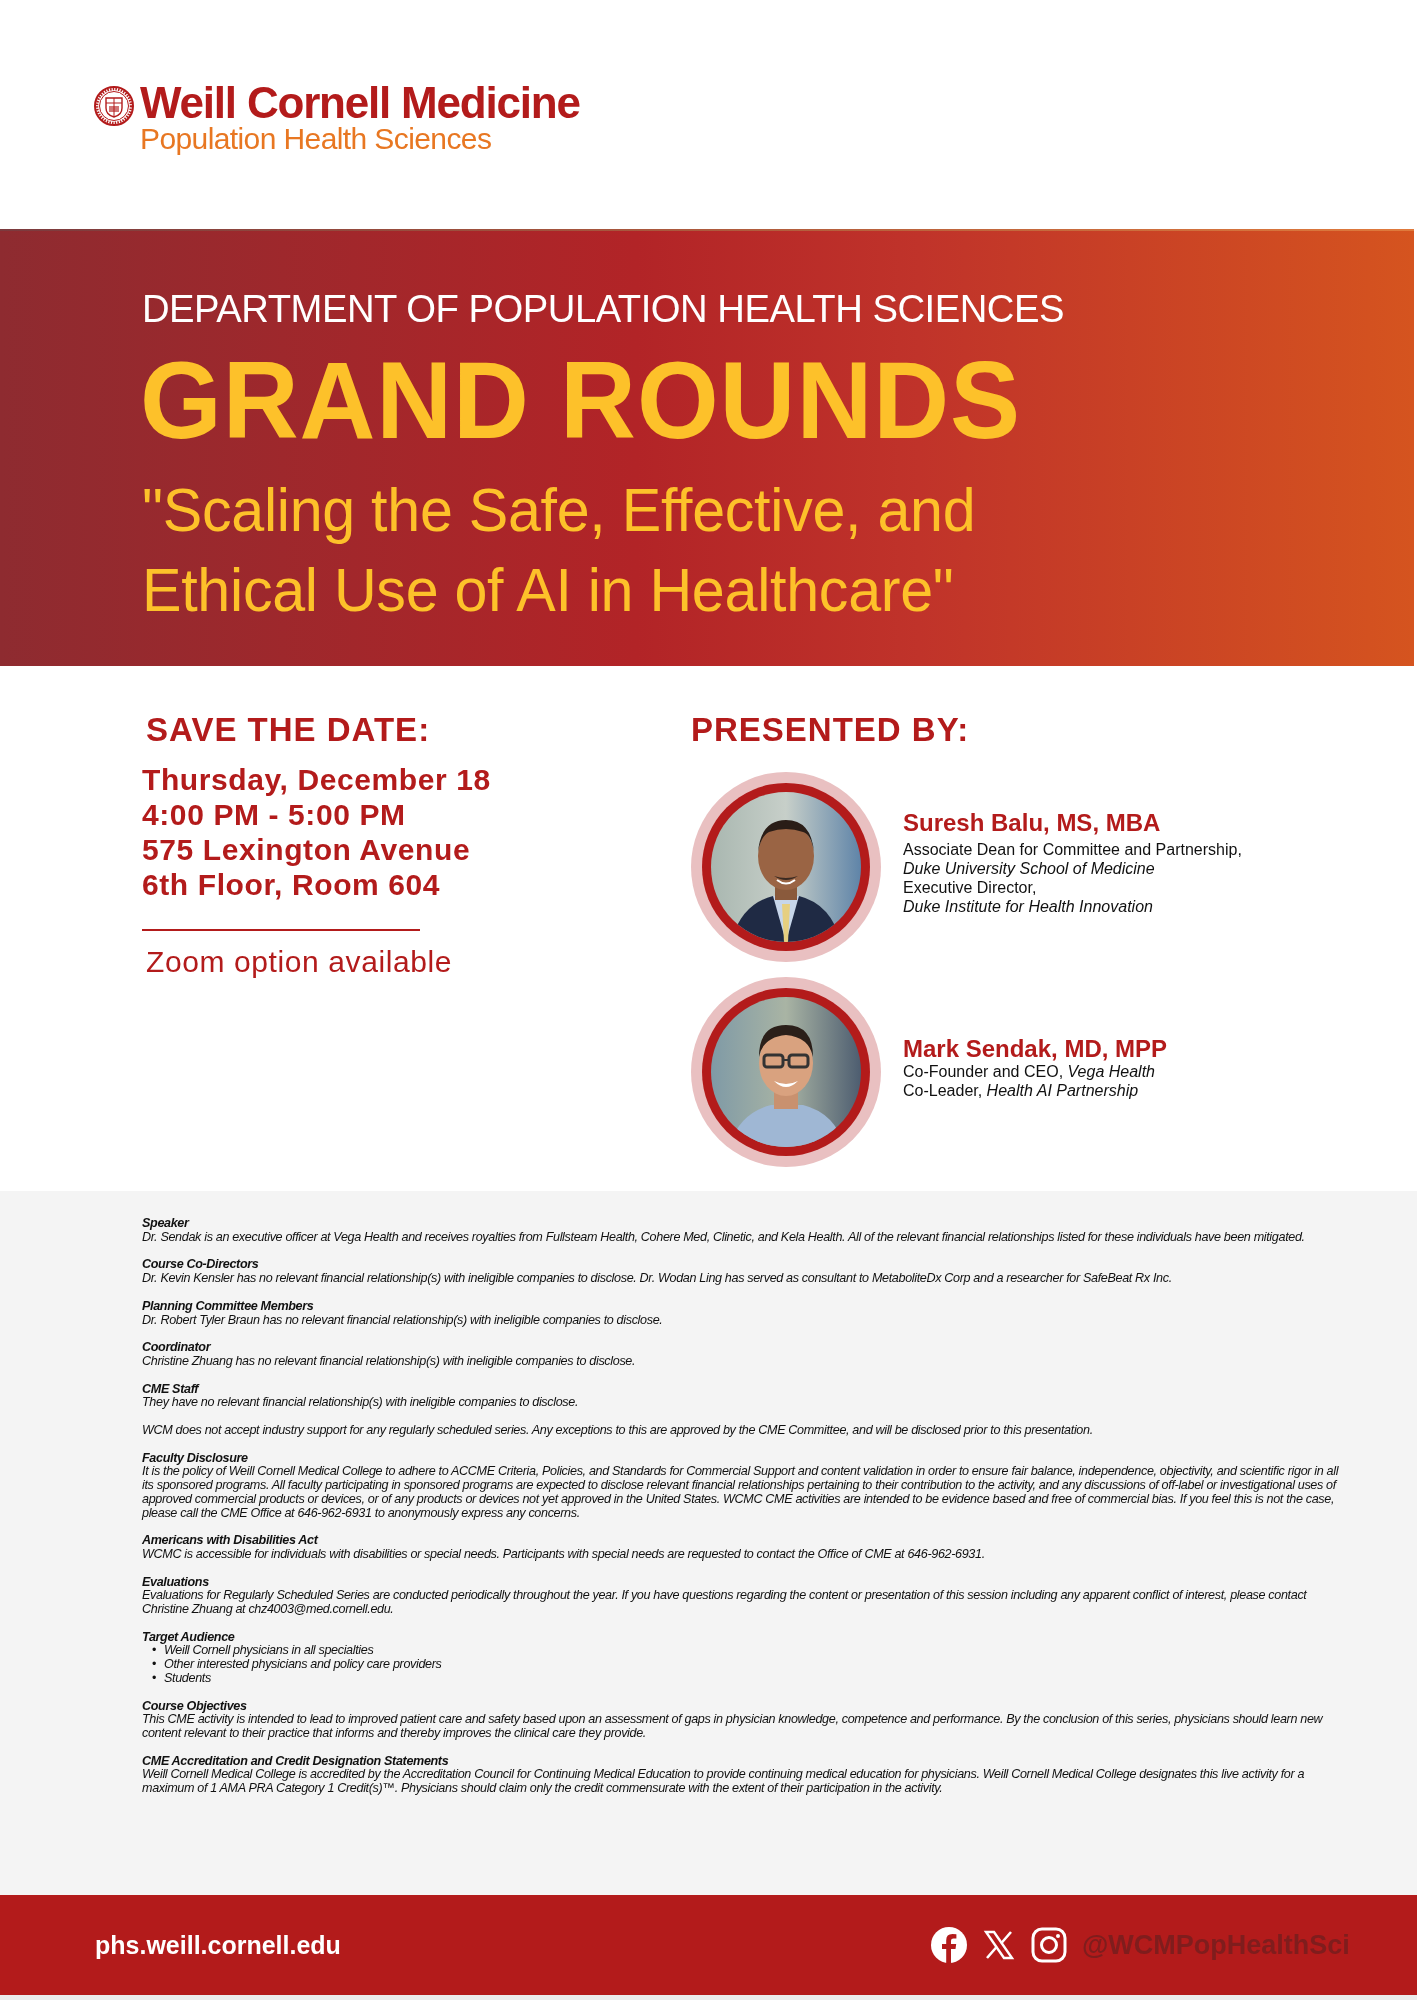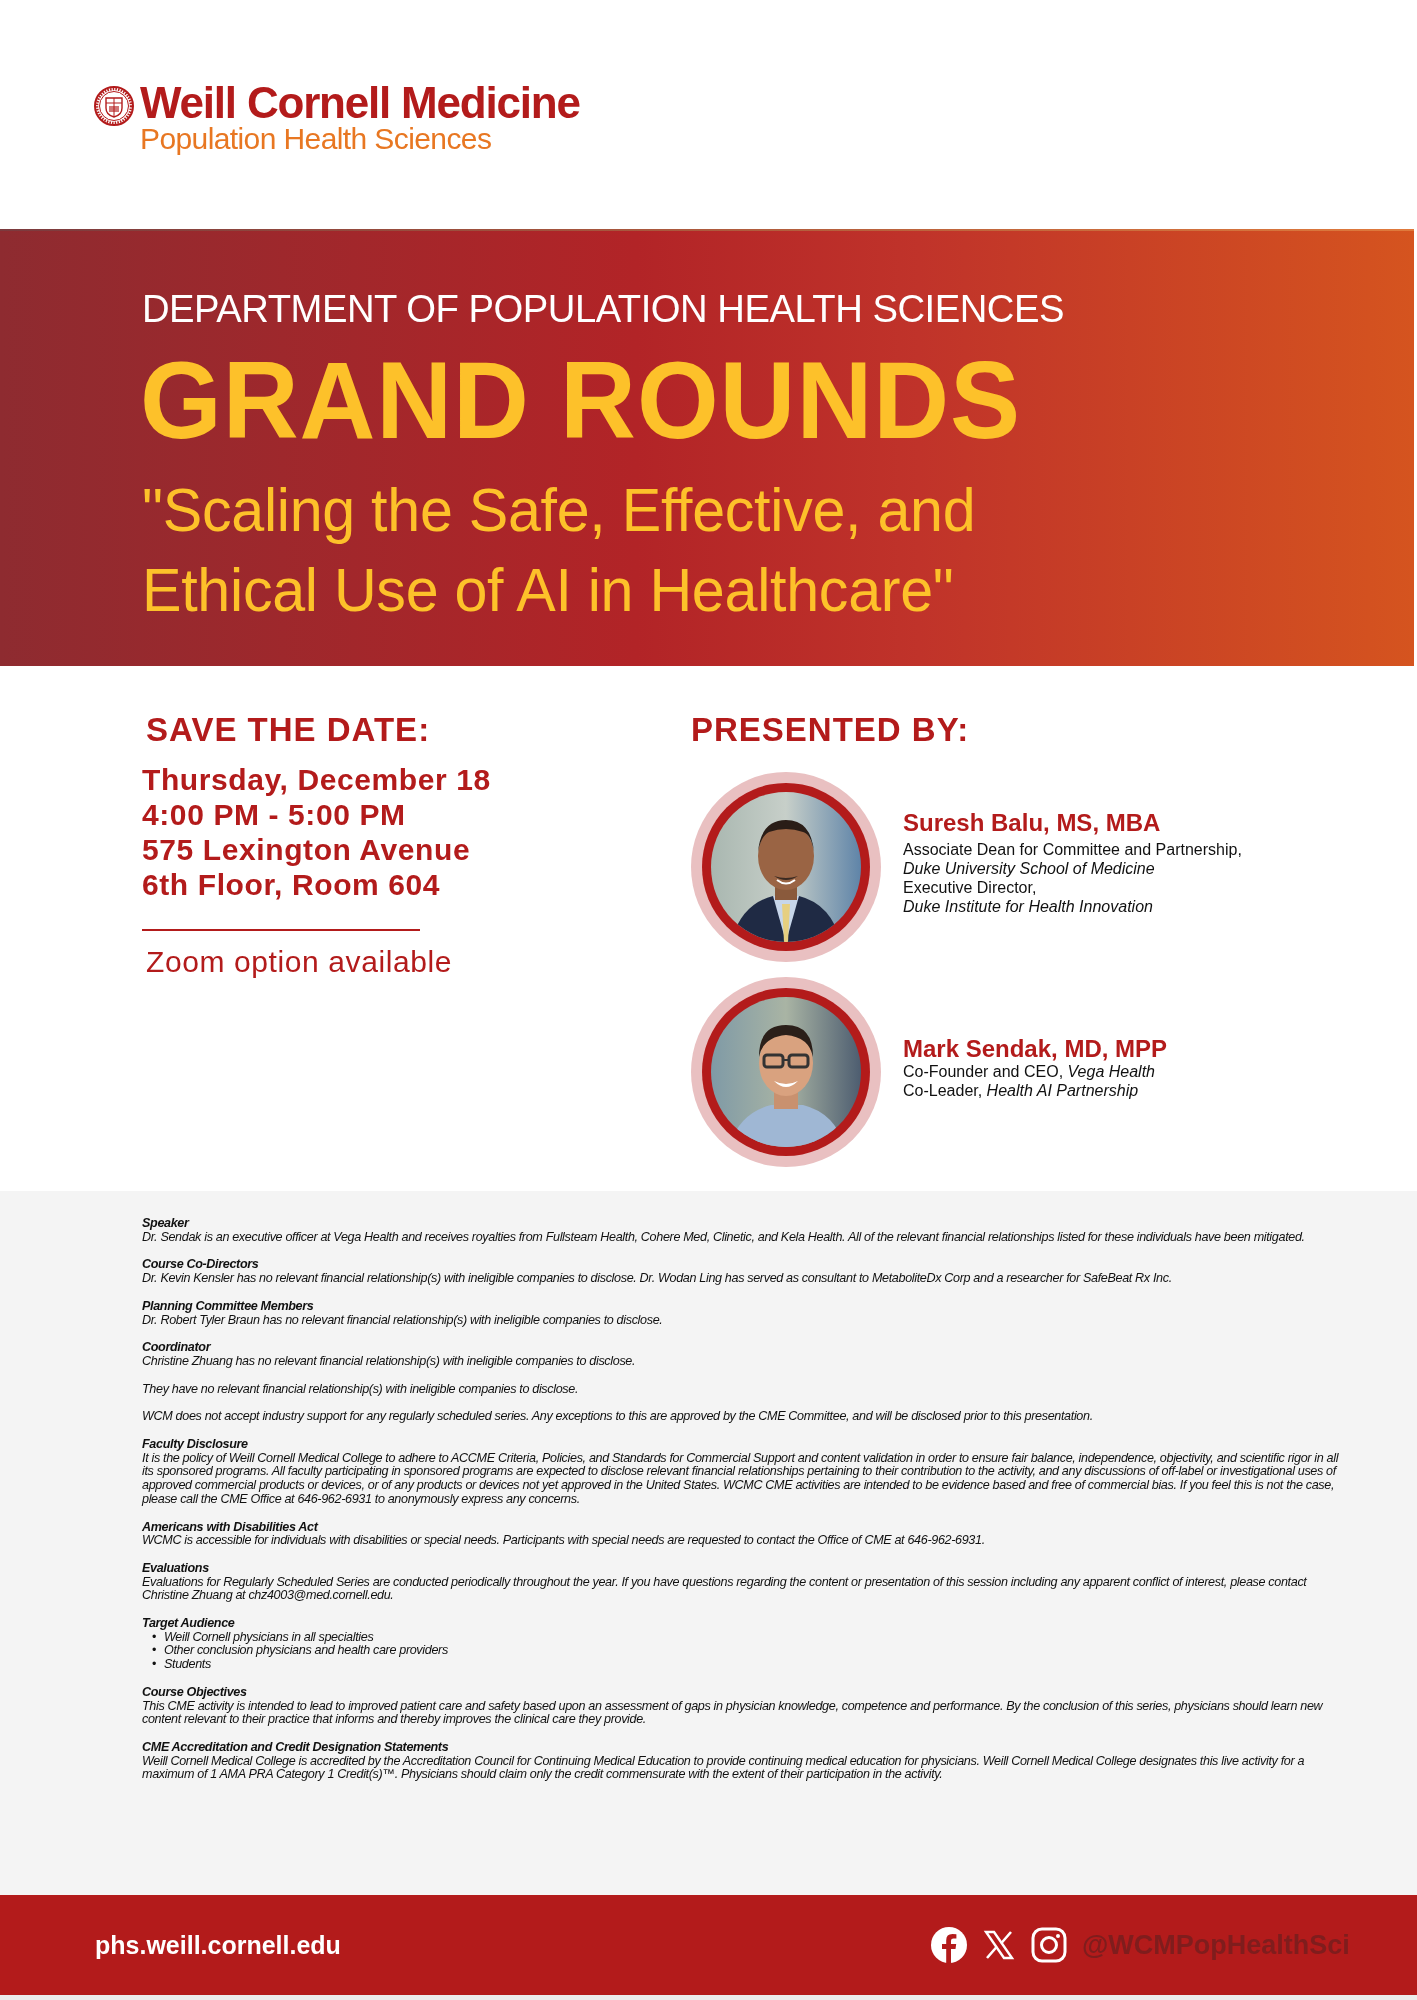--- a/index.html
+++ b/index.html
@@ -181,20 +181,21 @@
   </div>
   <div class="fine-block">
     <div class="fine-title">Planning Committee Members</div>
     <div>Dr. Robert Tyler Braun has no relevant financial relationship(s) with ineligible companies to disclose.</div>
   </div>
   <div class="fine-block">
     <div class="fine-title">Coordinator</div>
     <div>Christine Zhuang has no relevant financial relationship(s) with ineligible companies to disclose.</div>
   </div>
   <div class="fine-block">
+    <div class="fine-title">CME Staff</div>
     <div>They have no relevant financial relationship(s) with ineligible companies to disclose.</div>
   </div>
   <div class="fine-block">
     <div>WCM does not accept industry support for any regularly scheduled series. Any exceptions to this are approved by the CME Committee, and will be disclosed prior to this presentation.</div>
   </div>
   <div class="fine-block">
     <div class="fine-title">Faculty Disclosure</div>
     <div>It is the policy of Weill Cornell Medical College to adhere to ACCME Criteria, Policies, and Standards for Commercial Support and content validation in order to ensure fair balance, independence, objectivity, and scientific rigor in all its sponsored programs. All faculty participating in sponsored programs are expected to disclose relevant financial relationships pertaining to their contribution to the activity, and any discussions of off-label or investigational uses of approved commercial products or devices, or of any products or devices not yet approved in the United States. WCMC CME activities are intended to be evidence based and free of commercial bias. If you feel this is not the case, please call the CME Office at 646-962-6931 to anonymously express any concerns.</div>
   </div>
   <div class="fine-block">
@@ -202,21 +203,21 @@
     <div>WCMC is accessible for individuals with disabilities or special needs. Participants with special needs are requested to contact the Office of CME at 646-962-6931.</div>
   </div>
   <div class="fine-block">
     <div class="fine-title">Evaluations</div>
     <div>Evaluations for Regularly Scheduled Series are conducted periodically throughout the year. If you have questions regarding the content or presentation of this session including any apparent conflict of interest, please contact Christine Zhuang at chz4003@med.cornell.edu.</div>
   </div>
   <div class="fine-block">
     <div class="fine-title">Target Audience</div>
     <ul class="fine-list">
       <li>Weill Cornell physicians in all specialties</li>
-      <li>Other conclusion physicians and health care providers</li>
+      <li>Other interested physicians and policy care providers</li>
       <li>Students</li>
     </ul>
   </div>
   <div class="fine-block">
     <div class="fine-title">Course Objectives</div>
     <div>This CME activity is intended to lead to improved patient care and safety based upon an assessment of gaps in physician knowledge, competence and performance. By the conclusion of this series, physicians should learn new content relevant to their practice that informs and thereby improves the clinical care they provide.</div>
   </div>
   <div class="fine-block">
     <div class="fine-title">CME Accreditation and Credit Designation Statements</div>
     <div>Weill Cornell Medical College is accredited by the Accreditation Council for Continuing Medical Education to provide continuing medical education for physicians. Weill Cornell Medical College designates this live activity for a maximum of 1 AMA PRA Category 1 Credit(s)™.  Physicians should claim only the credit commensurate with the extent of their participation in the activity.</div>

